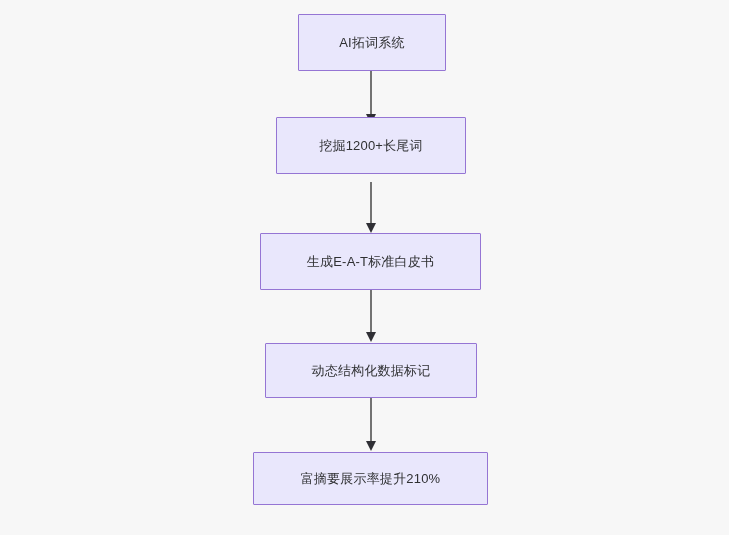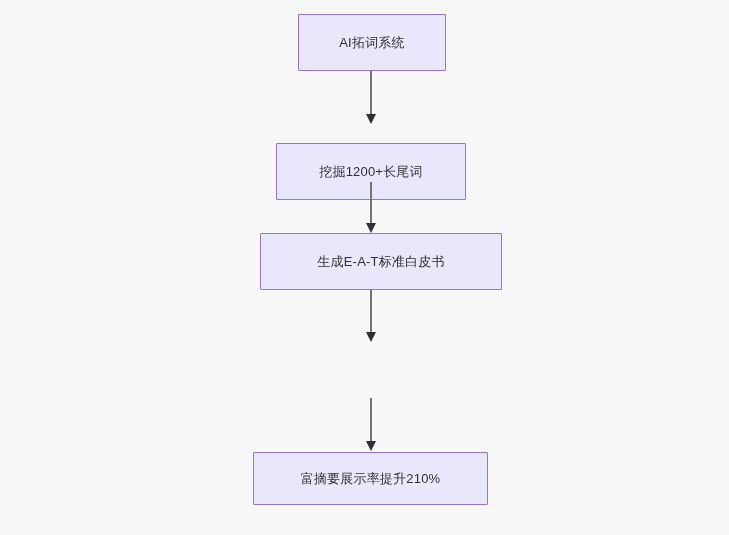--- a/index.html
+++ b/index.html
@@ -54,34 +54,37 @@
 
 <div id="flowchart">
 
   <div class="node" style="left:298px; top:14px; width:148px; height:57px;">
     <span class="node-label">AI拓词系统</span>
   </div>
 
   <div class="edge" style="left:370px; top:71px; height:44px;"></div>
   <div class="arrowhead" style="left:366px; top:114px;"></div>
 
-  <div class="node" style="left:276px; top:143px; width:190px; height:57px;">
+  <div class="node" style="left:276px; top:117px; width:190px; height:57px;">
     <span class="node-label">挖掘1200+长尾词</span>
   </div>
 
   <div class="edge" style="left:370px; top:182px; height:42px;"></div>
   <div class="arrowhead" style="left:366px; top:223px;"></div>
 
-  <div class="node" style="left:260px; top:233px; width:242px; height:57px;">
+  <div class="node" style="left:260px; top:233px; width:221px; height:57px;">
     <span class="node-label">生成E-A-T标准白皮书</span>
   </div>
 
   <div class="edge" style="left:370px; top:290px; height:43px;"></div>
   <div class="arrowhead" style="left:366px; top:332px;"></div>
 
+  <div class="node" style="left:265px; top:343px; width:212px; height:55px;">
+    <span class="node-label">动态结构化数据标记</span>
+  </div>
 
   <div class="edge" style="left:370px; top:398px; height:44px;"></div>
   <div class="arrowhead" style="left:366px; top:441px;"></div>
 
   <div class="node" style="left:253px; top:452px; width:235px; height:53px;justify-content:center;">
     <span class="node-label">富摘要展示率提升210%</span>
   </div>
 
 </div>
 

